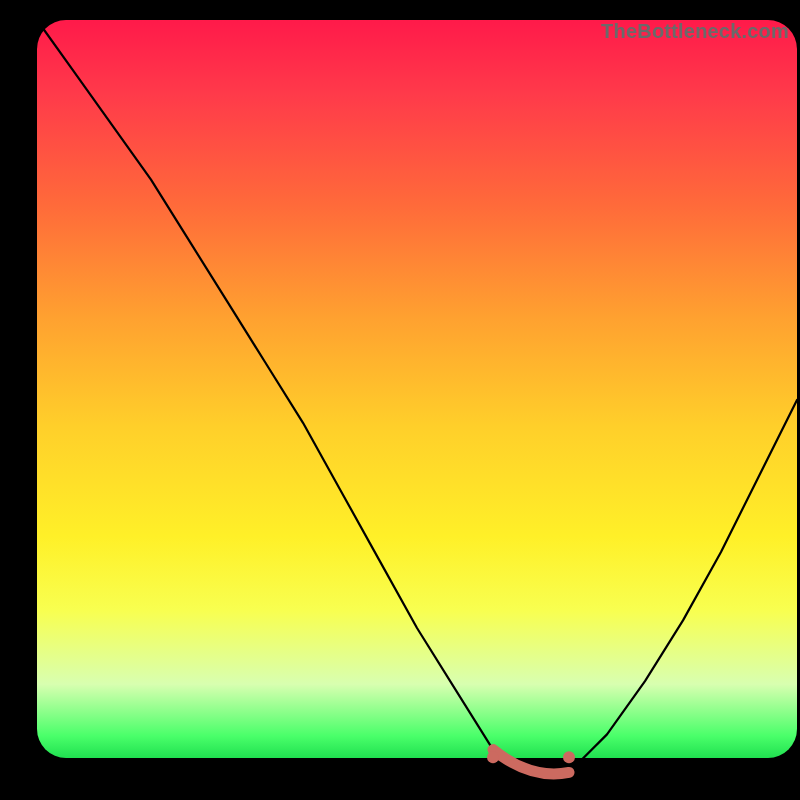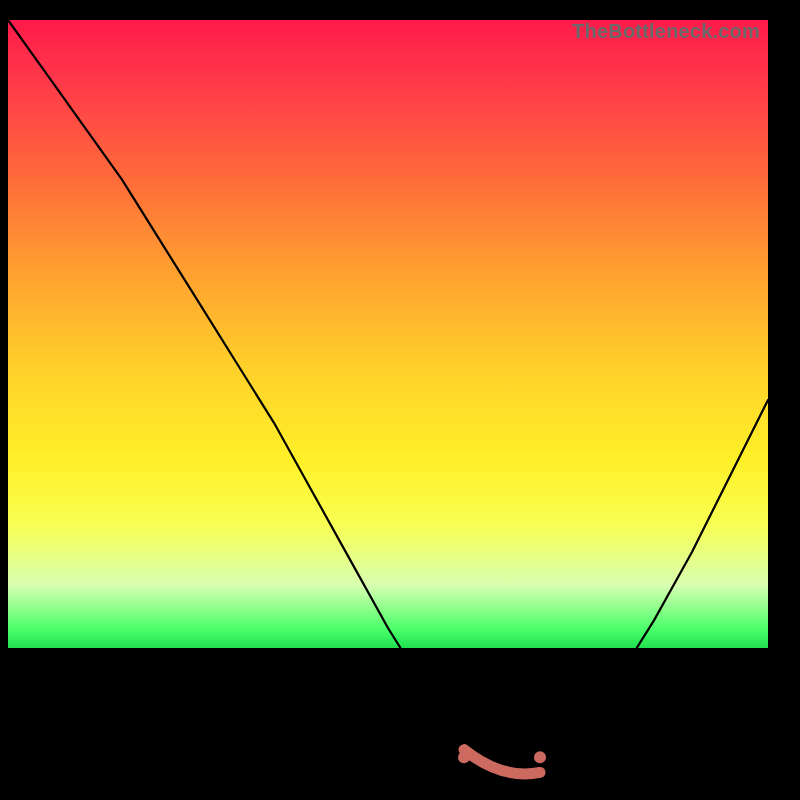--- a/index.html
+++ b/index.html
@@ -5,35 +5,36 @@
   * { margin: 0; padding: 0; box-sizing: border-box; }
   html, body { width: 800px; height: 800px; overflow: hidden; background: #000; }
   .frame {
     position: relative;
     width: 800px;
     height: 800px;
     background: #000;
   }
   .plot-area {
     position: absolute;
-    left: 8px;
+    left: 37px;
     top: 20px;
     width: 760px;
-    height: 628px;
+    height: 738px;
     background: linear-gradient(to bottom,
       #ff1a4a 0%,
       #ff3a4a 10%,
       #ff6a3a 25%,
       #ffa030 40%,
       #ffcf2a 55%,
       #fff028 70%,
       #f8ff50 80%,
       #d8ffb0 90%,
       #4aff6a 97%,
       #20e050 100%);
+    border-radius: 29px;
   }
   .watermark {
     position: absolute;
     top: 0px;
     right: 8px;
     font-family: Arial, Helvetica, sans-serif;
     font-size: 20px;
     font-weight: 600;
     color: #6a6a6a;
     letter-spacing: 0.2px;

